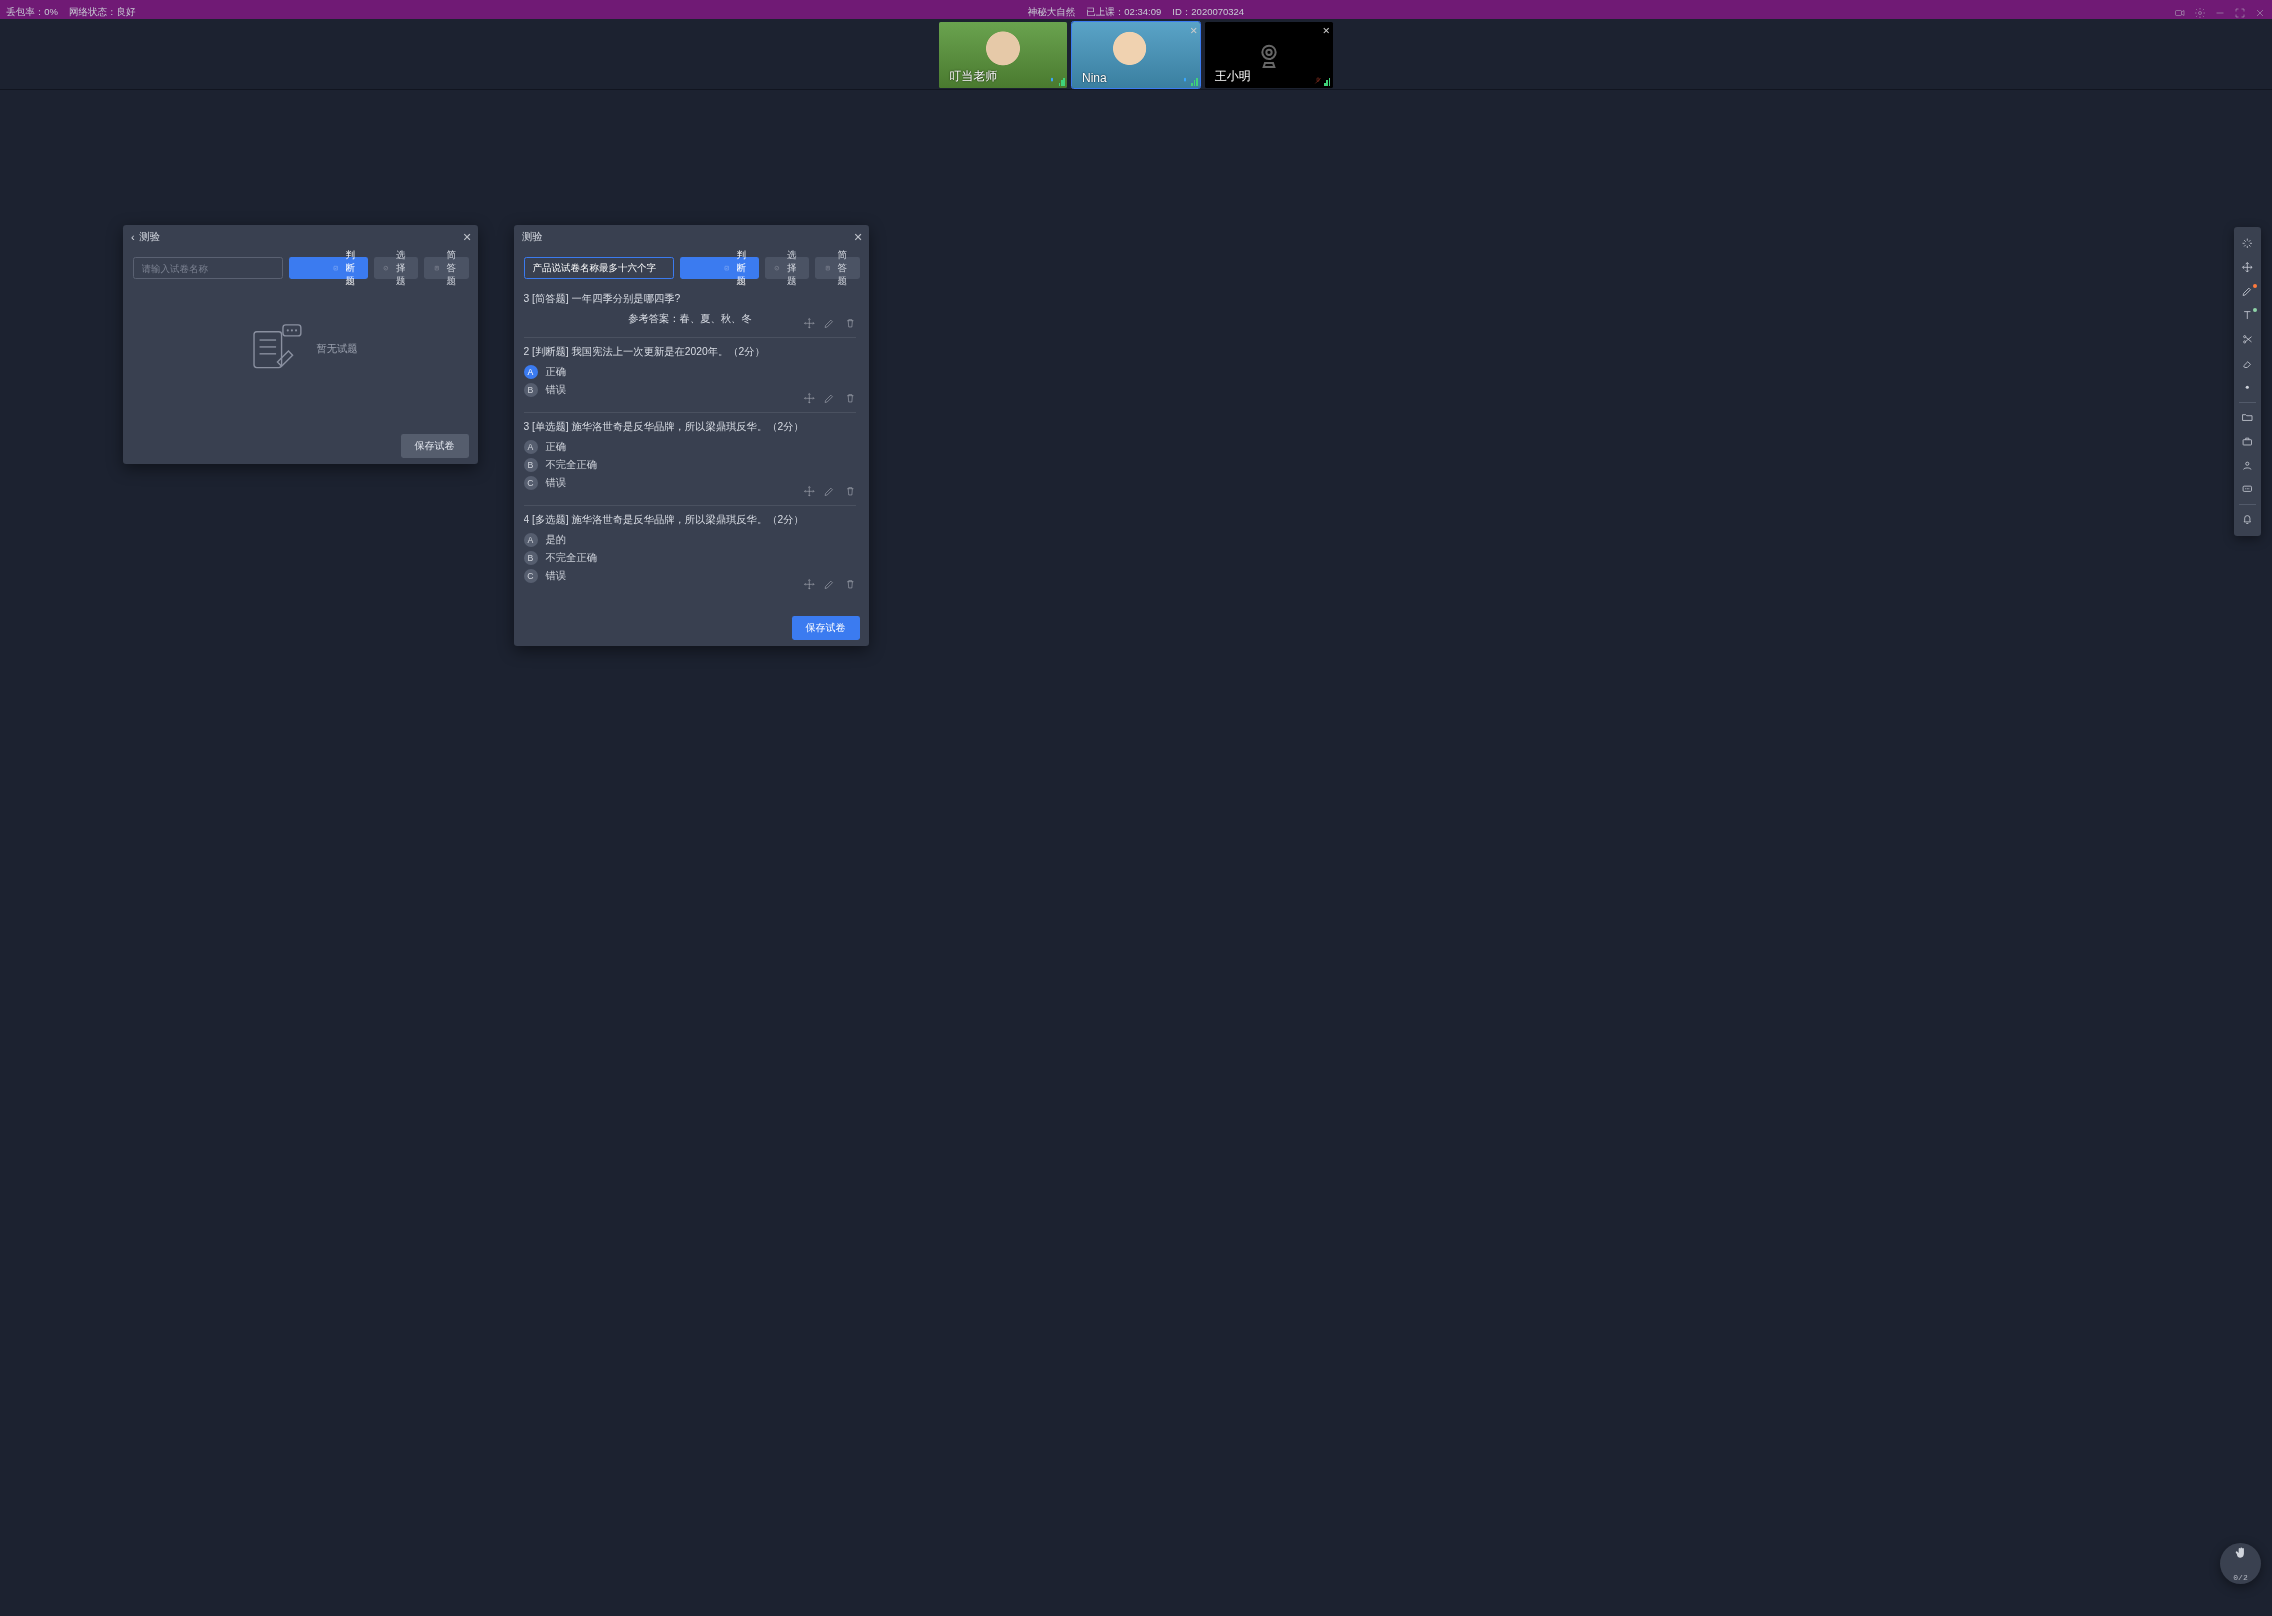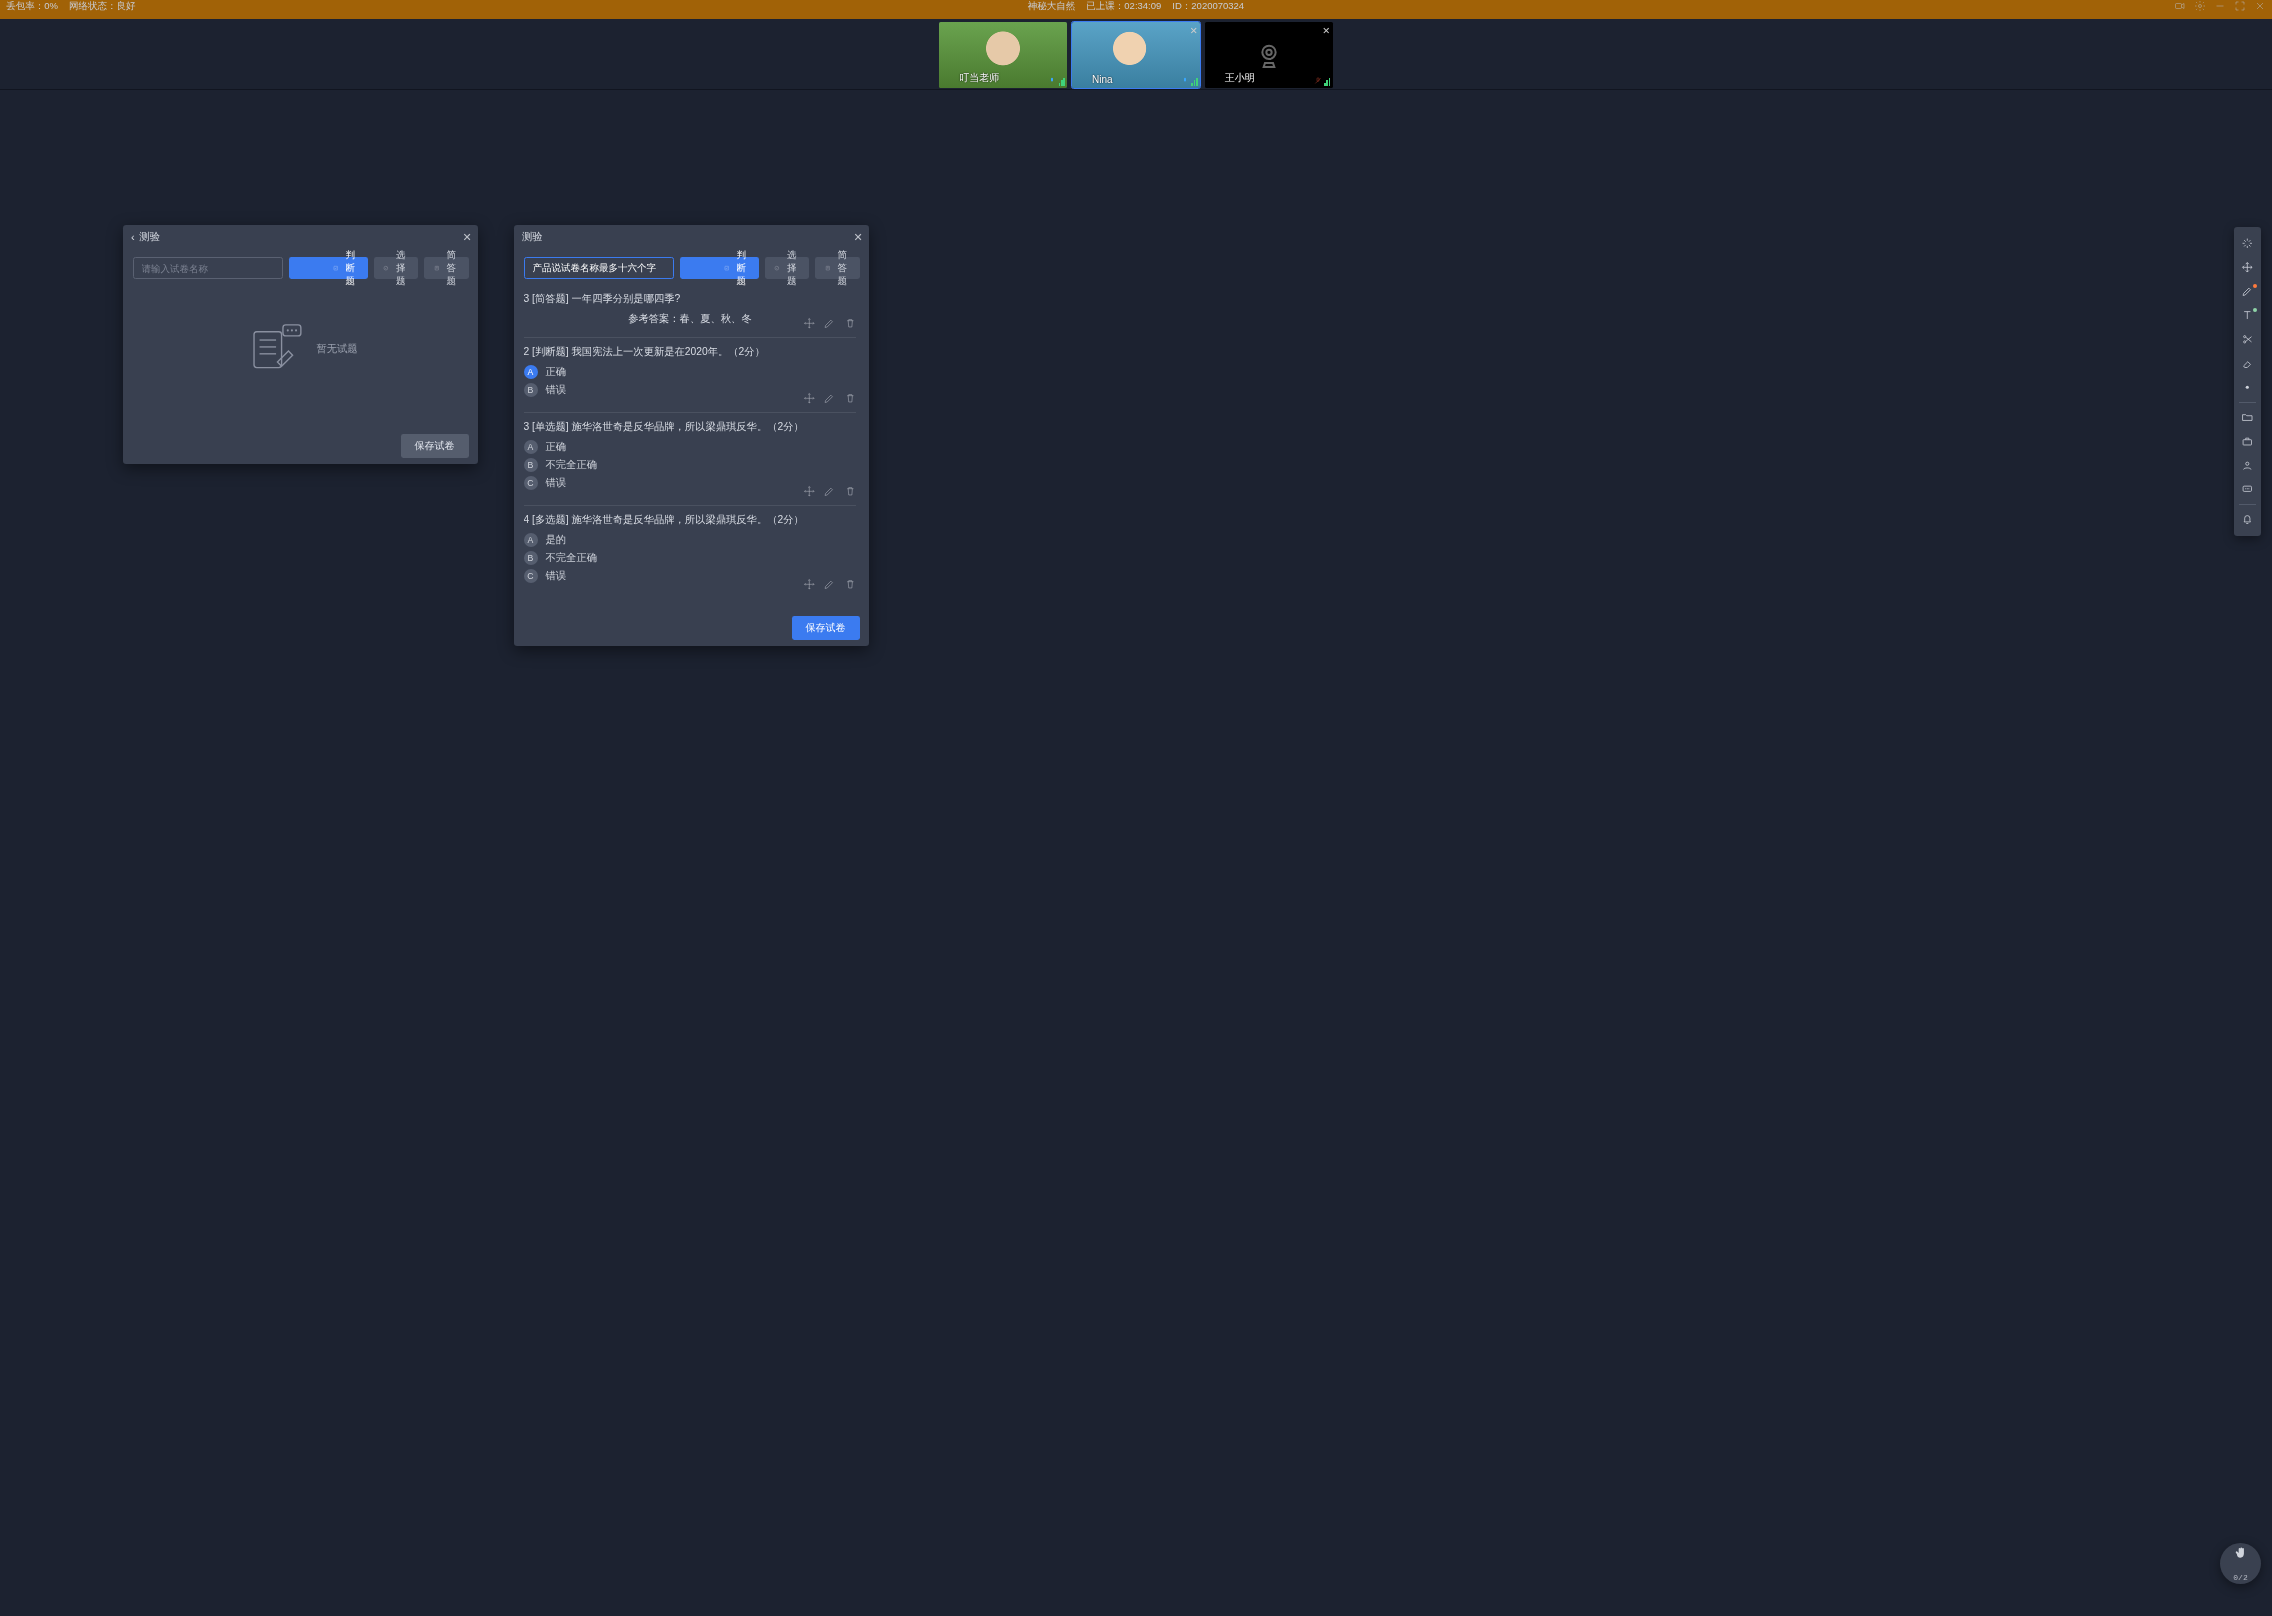--- a/index.html
+++ b/index.html
@@ -9,23 +9,23 @@
     font-family: -apple-system, "PingFang SC", "Microsoft YaHei", sans-serif;
     color: #d0d4dc;
     font-size: 10.3px;
     overflow: hidden;
     position: relative;
   }
   
   .topbar {
     height: 19px;
     display: flex;
-    align-items: flex-start;
+    align-items: flex-end;
     padding: 0 6.3px;
-    background: #a16207;
+    background: #701a75;
     color: #c8ccd4;
     font-size: 9.5px;
     gap: 11px;
     position: relative;
   }
   .topbar .left { display: flex; gap: 11px; }
   .topbar .center {
     position: absolute; left: 50%; transform: translateX(-50%);
     display: flex; gap: 11px;
   }
@@ -45,22 +45,22 @@
   }
   .video-tile {
     width: 128px; height: 66px;
     background: #000;
     position: relative;
     border-radius: 1.6px;
     overflow: hidden;
   }
   .video-tile.selected { outline: 1.6px solid #3b7bf0; }
   .video-name {
-    position: absolute; left: 20px; bottom: 3.2px;
-    color: #fff; font-size: 10px;
+    position: absolute; left: 10px; bottom: 3.2px;
+    color: #fff; font-size: 12px;
     text-shadow: 0 0 1.6px #000;
   }
   .video-close {
     position: absolute; top: 2.4px; right: 2.4px;
     color: #ccc; font-size: 9.5px; cursor: pointer;
   }
   .video-icons {
     position: absolute; right: 2.4px; bottom: 2.4px;
     display: flex; gap: 2.4px; align-items: flex-end;
   }

